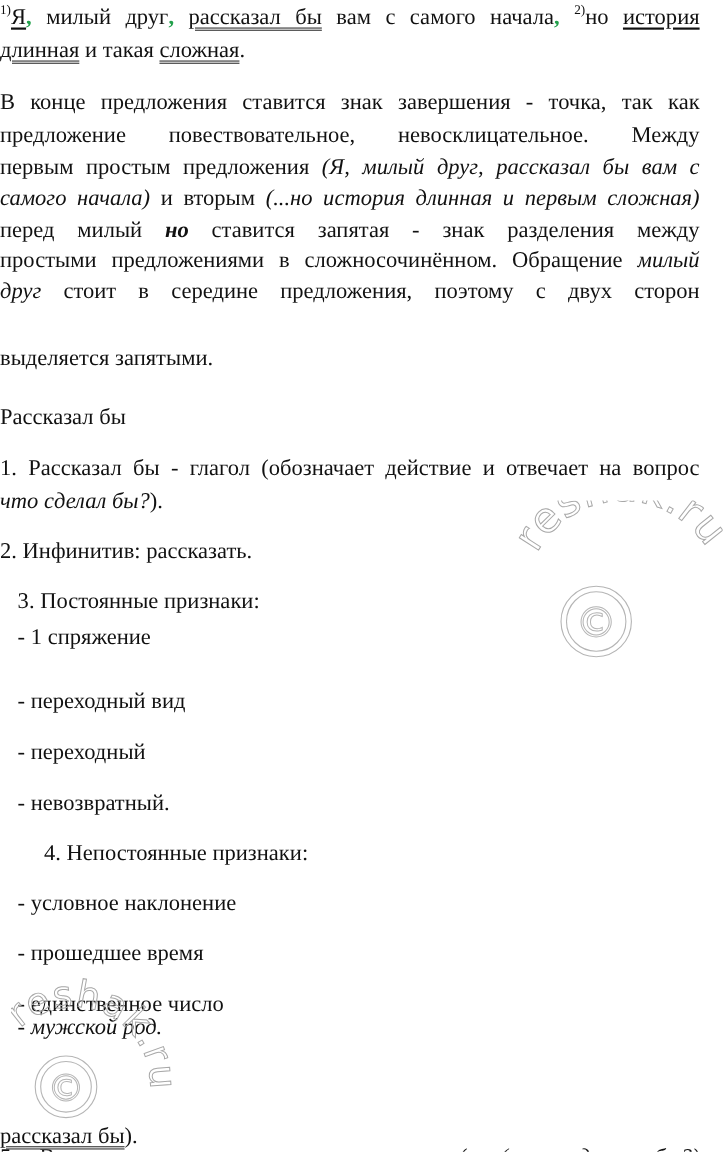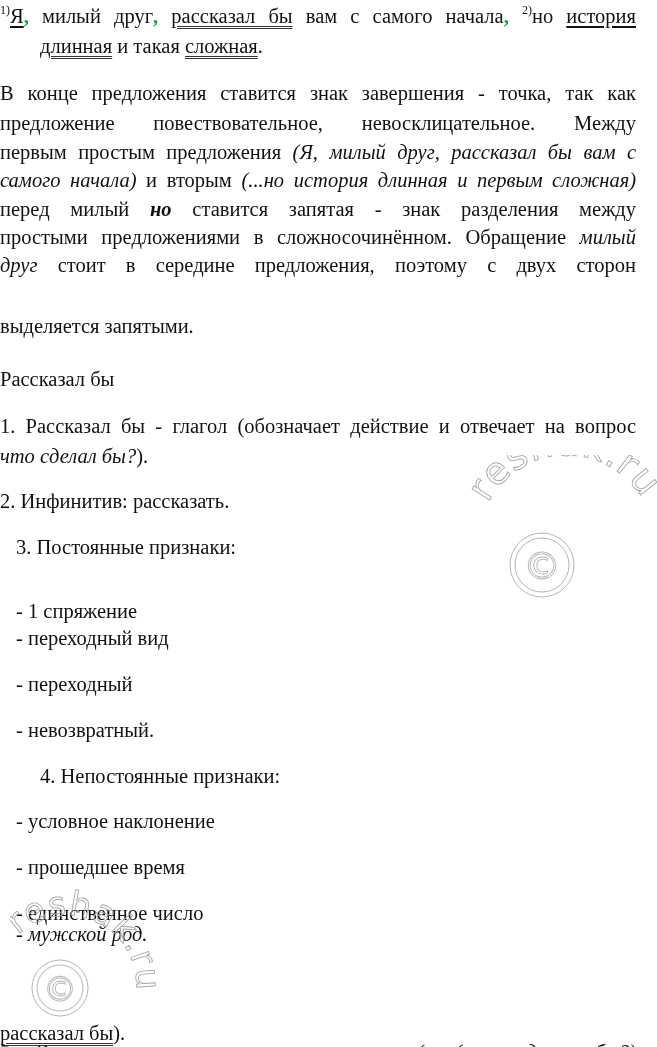--- a/index.html
+++ b/index.html
@@ -70,21 +70,21 @@
 </style>
 </head>
 <body>
 
 <div class="page">
 
   <div class="line justify" style="top:6px;">
     <sup class="num">1)</sup><span class="subj">Я</span><span class="green">,</span><span> милый друг</span><span class="green">,</span> <span class="pred">рассказал бы</span><span> вам с самого начала</span><span class="green">,</span> <sup class="num">2)</sup><span>но </span><span class="subj" style="text-decoration-thickness:1.5px;">история</span>
   </div>
 
-  <div class="line" style="top:36px;padding-left:40px;">
+  <div class="line" style="top:36px;">
     <span class="pred">длинная</span><span> и такая </span><span class="pred">сложная</span><span>.</span>
   </div>
 
   <div class="line justify" style="top:83px;">
     <span>В конце предложения ставится знак завершения - точка, так как</span>
   </div>
   <div class="line justify" style="top:113px;">
     <span>предложение повествовательное, невосклицательное. Между</span>
   </div>
   <div class="line justify" style="top:142px;">
@@ -111,21 +111,21 @@
   <div class="line justify" style="top:416px;">
     <span>1. Рассказал бы - глагол (обозначает действие и отвечает на вопрос</span>
   </div>
   <div class="line" style="top:446px;">
     <i>что сделал бы?</i><span>).</span>
   </div>
 
   <div class="line" style="top:491px;">2. Инфинитив: рассказать.</div>
   <div class="line" style="top:537px;margin-left:16px;">3. Постоянные признаки:</div>
 
-  <div class="line indent" style="top:601px;">- 1 спряжение</div>
+  <div class="line indent" style="top:569px;">- 1 спряжение</div>
   <div class="line indent" style="top:628px;">- переходный вид</div>
   <div class="line indent" style="top:674px;">- переходный</div>
   <div class="line indent" style="top:720px;">- невозвратный.</div>
 
   <div class="line" style="top:766px;padding-left:40px;">4. Непостоянные признаки:</div>
 
   <div class="line indent" style="top:811px;">- условное наклонение</div>
   <div class="line indent" style="top:857px;">- прошедшее время</div>
   <div class="line indent" style="top:903px;">- единственное число</div>
   <div class="line indent" style="top:924px;font-style:italic;">- мужской род.</div>

